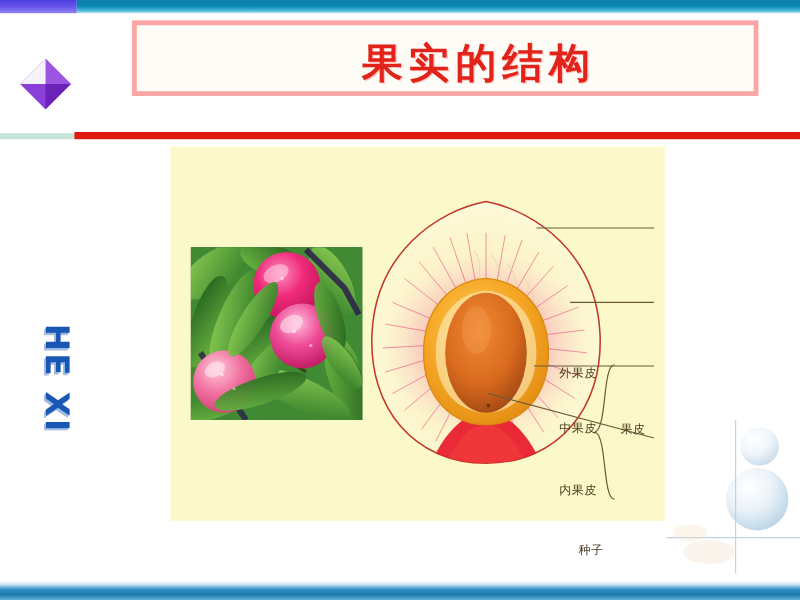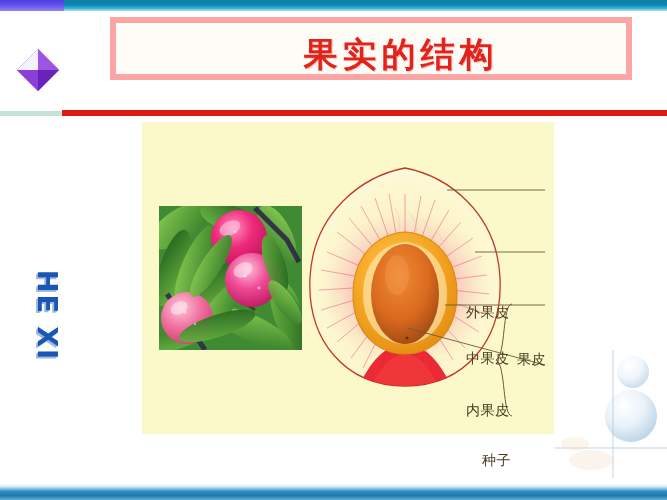--- a/index.html
+++ b/index.html
@@ -50,21 +50,21 @@
     left: 14px; top: 46px;
     width: 48px; height: 48px;
   }
 
   
   .title-box {
     position: absolute;
     left: 110px; top: 17px;
     width: 522px; height: 63px;
     background: #fdfcf7;
-    border: 6px solid #fca5a5;
+    border: 4px solid #fca5a5;
     box-sizing: border-box;
   }
   .title-text {
     position: absolute;
     left: 0; top: 0;
     width: 522px; height: 63px;
     display: flex;
     align-items: center;
     justify-content: center;
     color: #e2231a;
@@ -133,21 +133,21 @@
     left: 155px; top: 38px;
     width: 250px; height: 260px;
   }
   .diagram svg { display:block; }
 
   
   .lbl {
     position: absolute;
     color: #4a3a1e;
     font-family: Liberation Mono, monospace;
-    font-size: 14px;
+    font-size: 10px;
     letter-spacing: 0.5px;
     white-space: nowrap;
   }
   .lbl-exo   { left: 324px; top: 182px; }
   .lbl-meso  { left: 324px; top: 228px; }
   .lbl-endo  { left: 324px; top: 280px; text-align: right; }
   .lbl-peri  { left: 375px; top: 229px; }
   .lbl-seed  { left: 340px; top: 330px; }
 
   .caption {

